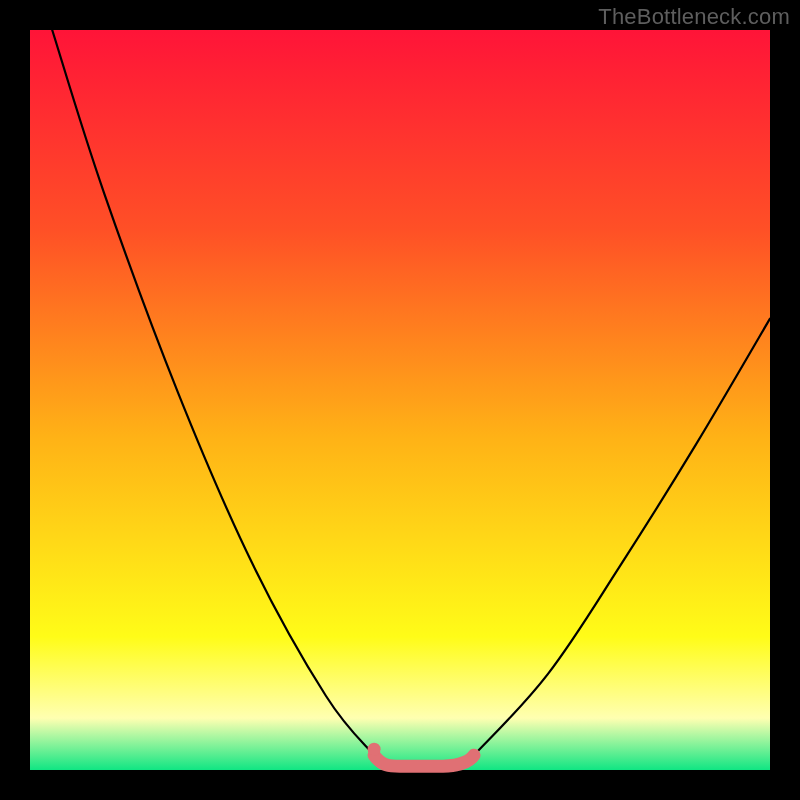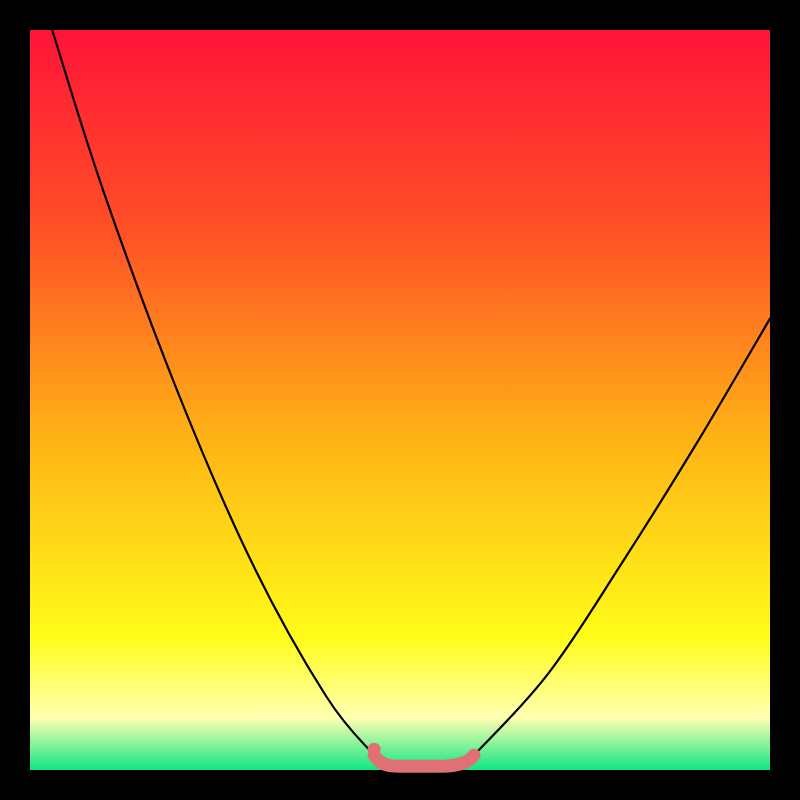--- a/index.html
+++ b/index.html
@@ -31,20 +31,21 @@
   svg {
     position: absolute;
     left: 0;
     top: 0;
   }
 </style>
 </head>
 <body>
 
 <div class="frame">
+  <div class="watermark">TheBottleneck.com</div>
   <svg id="plot" width="800" height="800" viewBox="0 0 800 800">
       <defs>
         <linearGradient id="bg-grad" x1="0" y1="0" x2="0" y2="1">
           <stop offset="0%" stop-color="#ff1438"></stop>
           <stop offset="27.00%" stop-color="#ff5026"></stop>
           <stop offset="55.00%" stop-color="#ffb216"></stop>
           <stop offset="82.00%" stop-color="#fffc18"></stop>
           <stop offset="93.00%" stop-color="#ffffb1"></stop>
           <stop offset="100.00%" stop-color="#10e683"></stop>
         </linearGradient>

